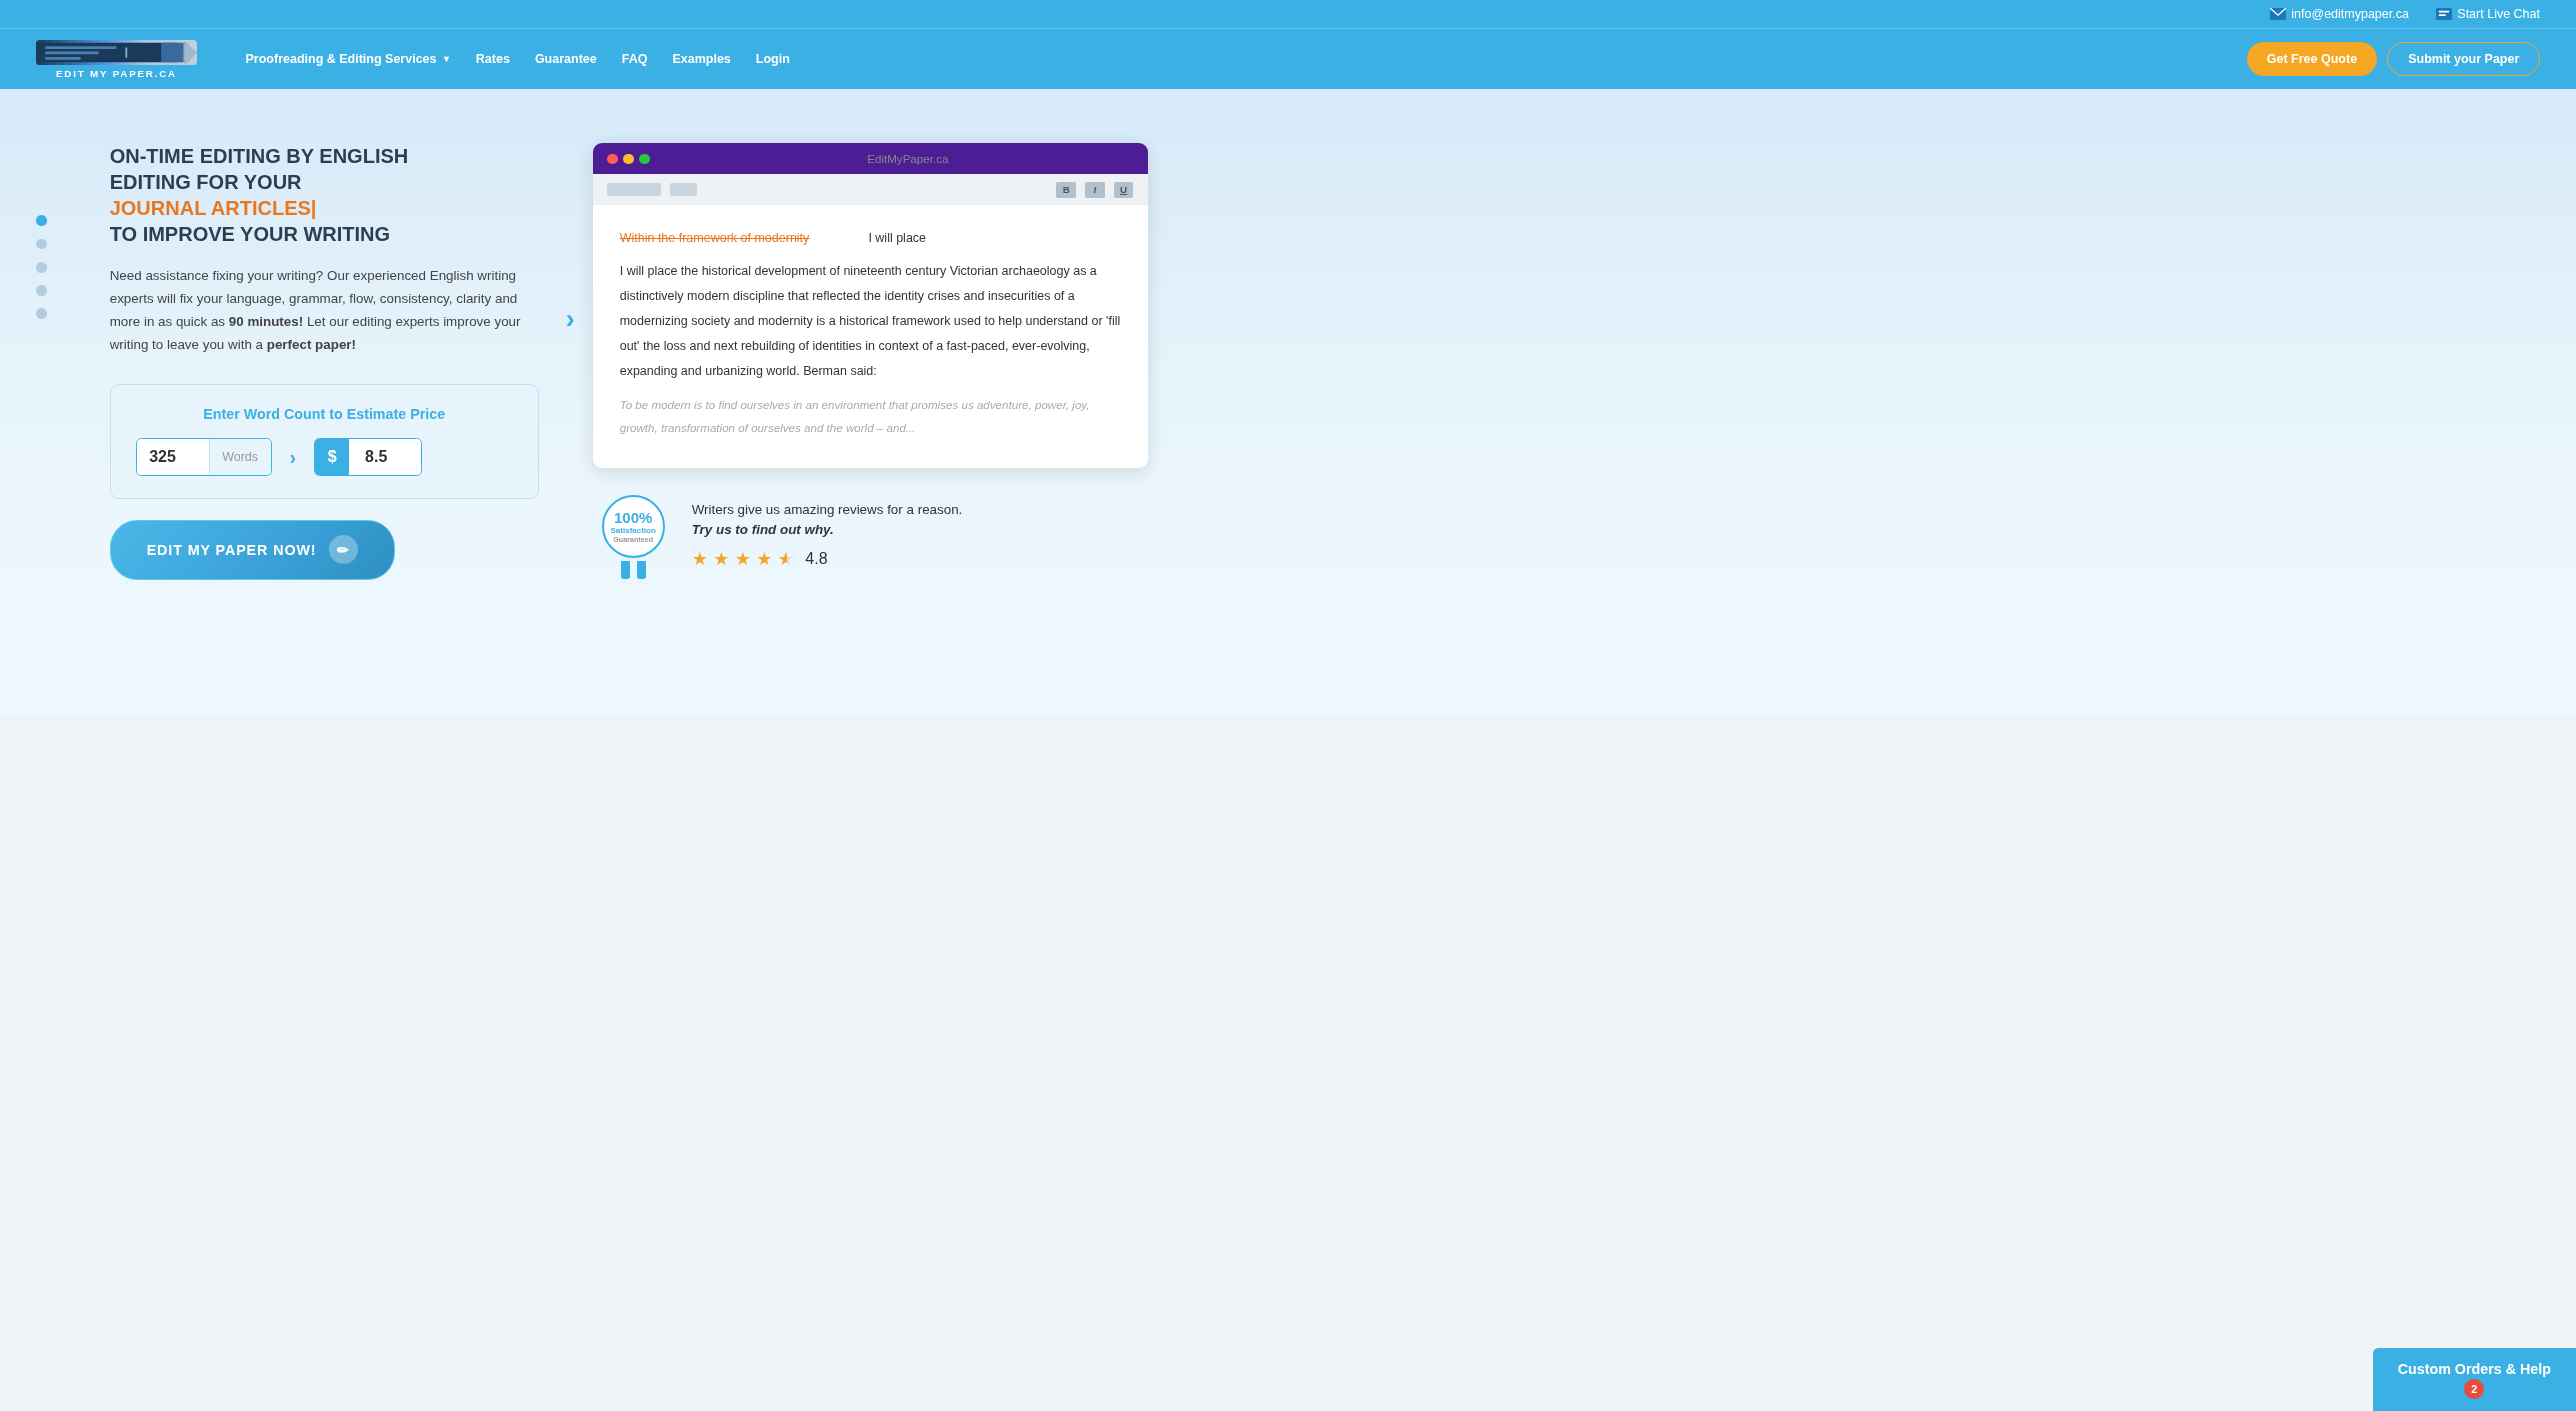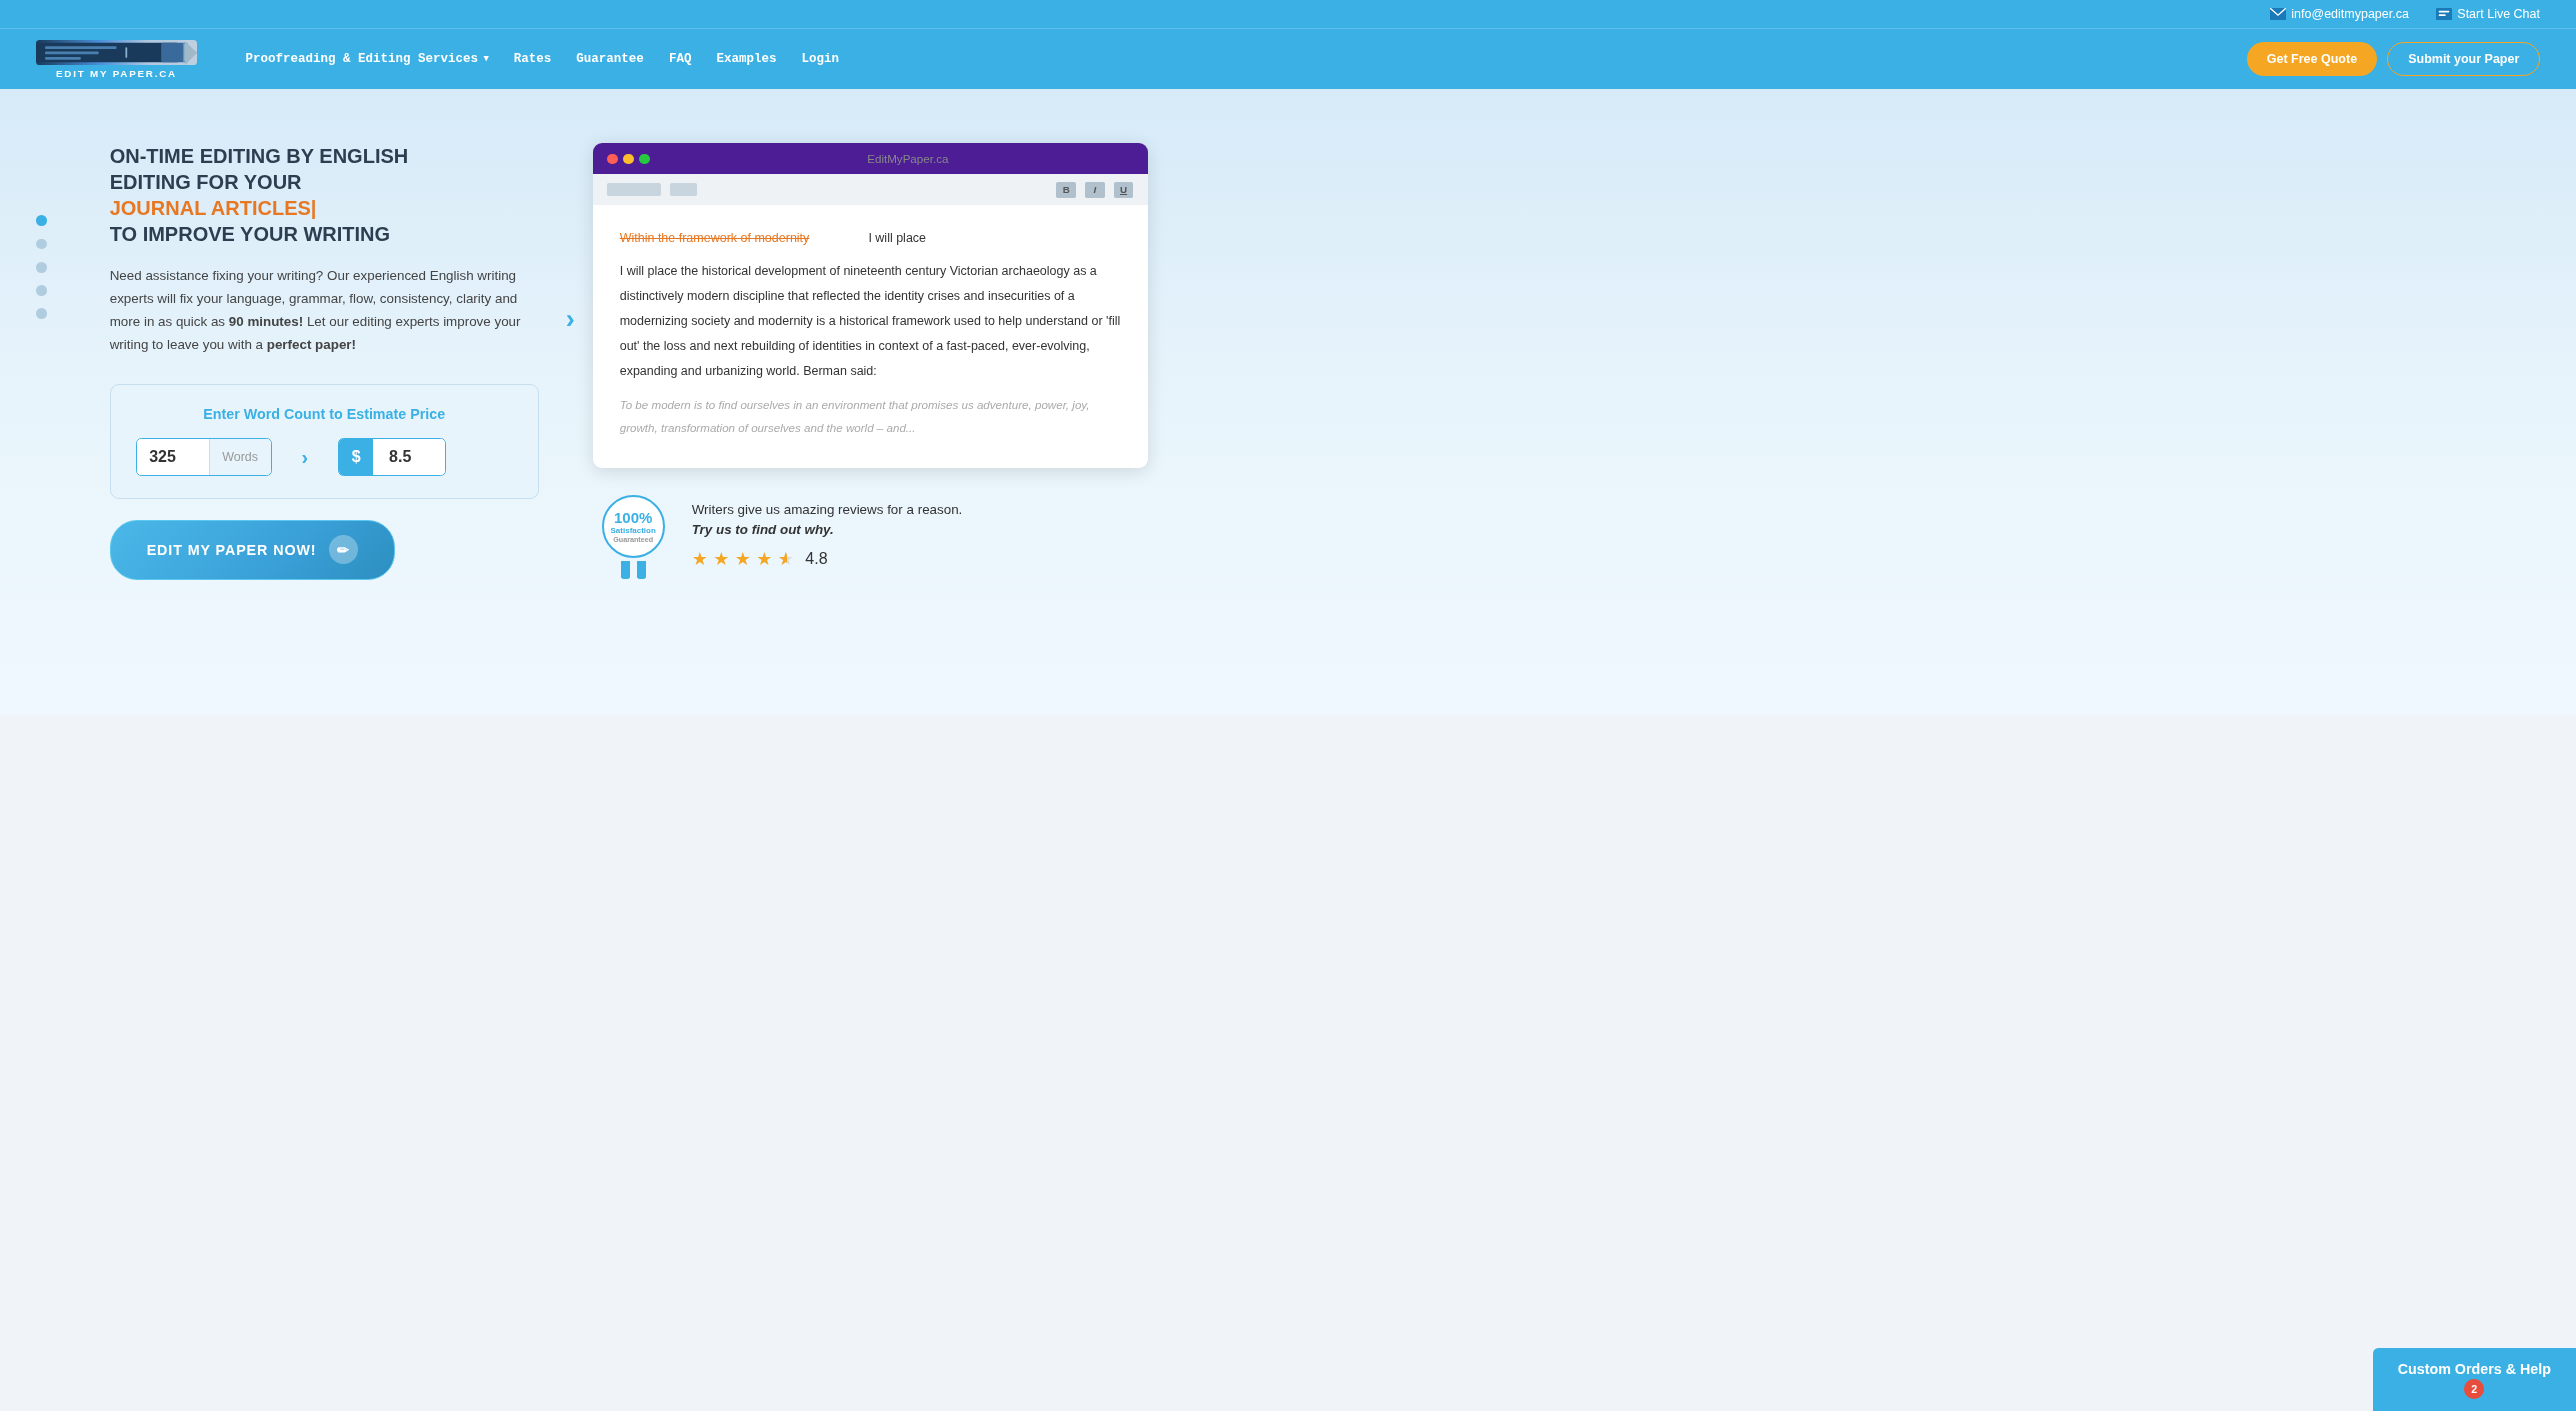--- a/index.html
+++ b/index.html
@@ -76,21 +76,20 @@
       font-size: 9.8px;
       letter-spacing: 1.8px;
       font-weight: bold;
       margin-top: 2.7px;
     }
     .nav-links {
       display: flex;
       align-items: flex-end;
       gap: 0;
       flex: 1;
-      font-family: Liberation Mono, monospace;
     }
     .nav-link {
       color: #fff;
       text-decoration: none;
       font-size: 12.5px;
       font-weight: 600;
       padding: 18px 12.5px;
       display: flex;
       align-items: center;
       gap: 3.6px;
@@ -192,21 +191,21 @@
     .estimator-title {
       color: #3ab0e4;
       font-size: 14.3px;
       font-weight: 700;
       text-align: center;
       margin-bottom: 16px;
     }
     .estimator-inputs {
       display: flex;
       align-items: center;
-      gap: 30px;
+      gap: 18px;
     }
     .input-word-count {
       display: flex;
       border: 1.8px solid #3ab0e4;
       border-radius: 5.4px;
       overflow: hidden;
     }
     .word-count-field {
       width: 72px;
       border: none;

